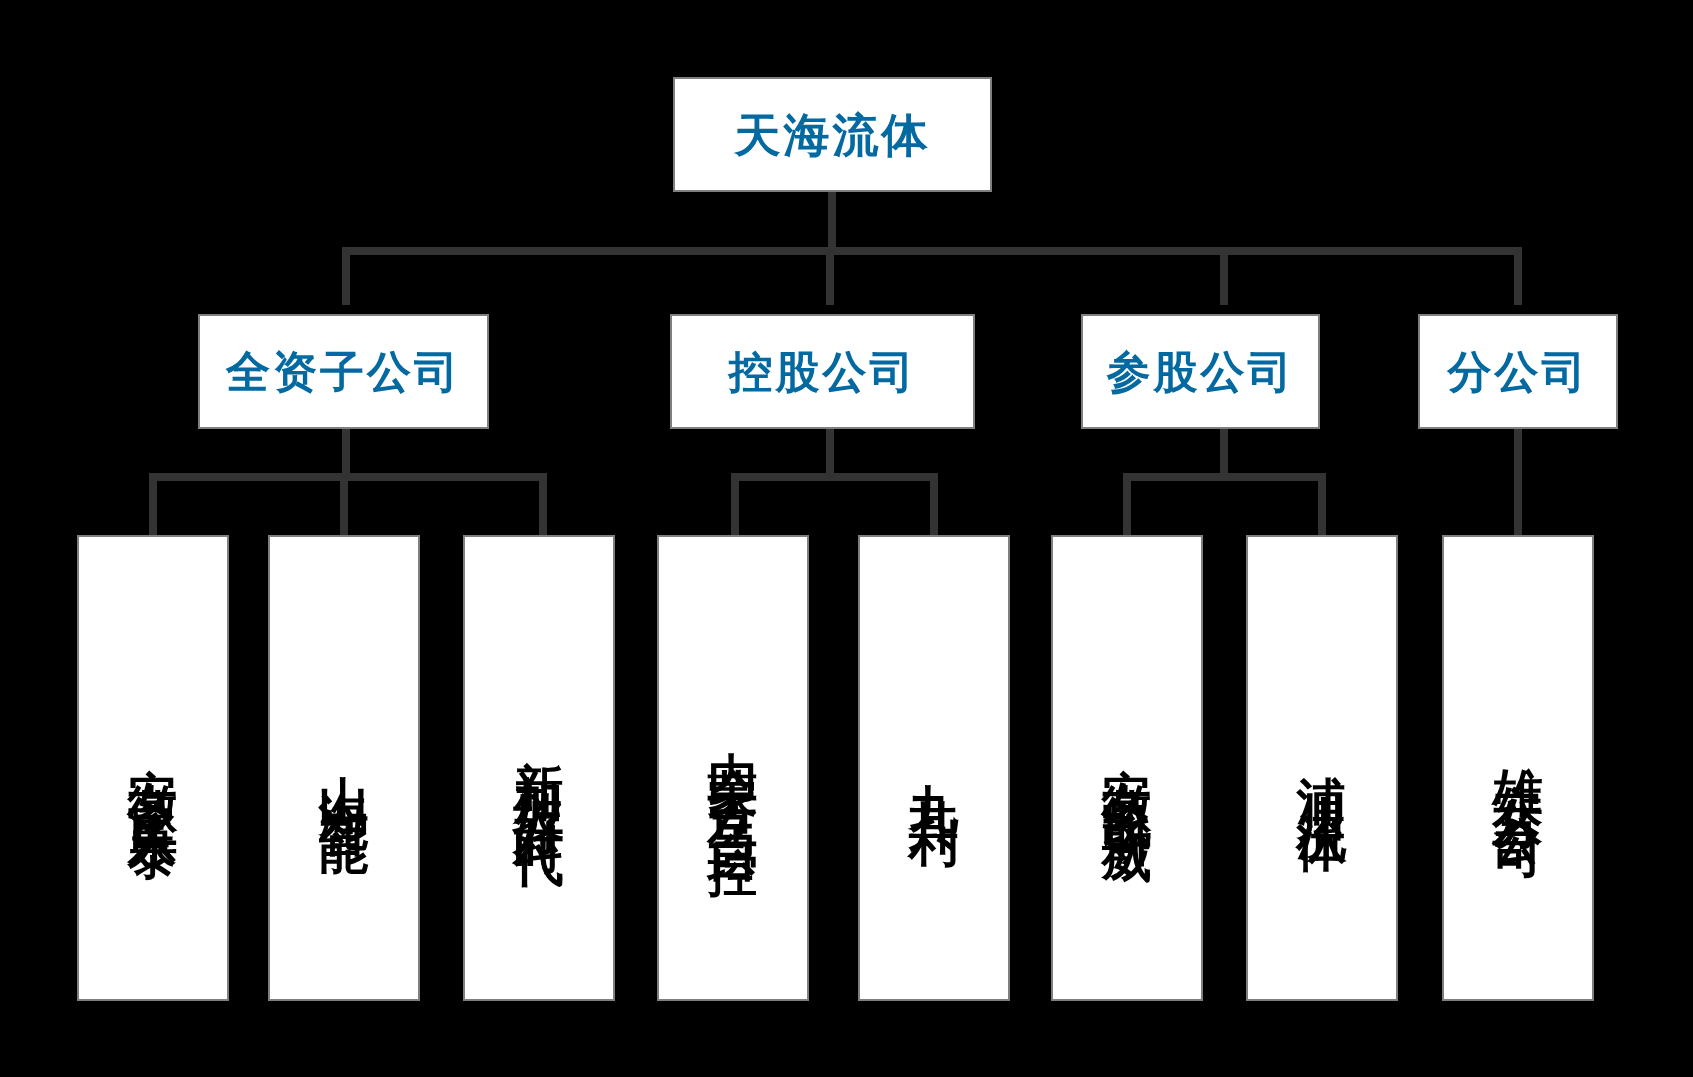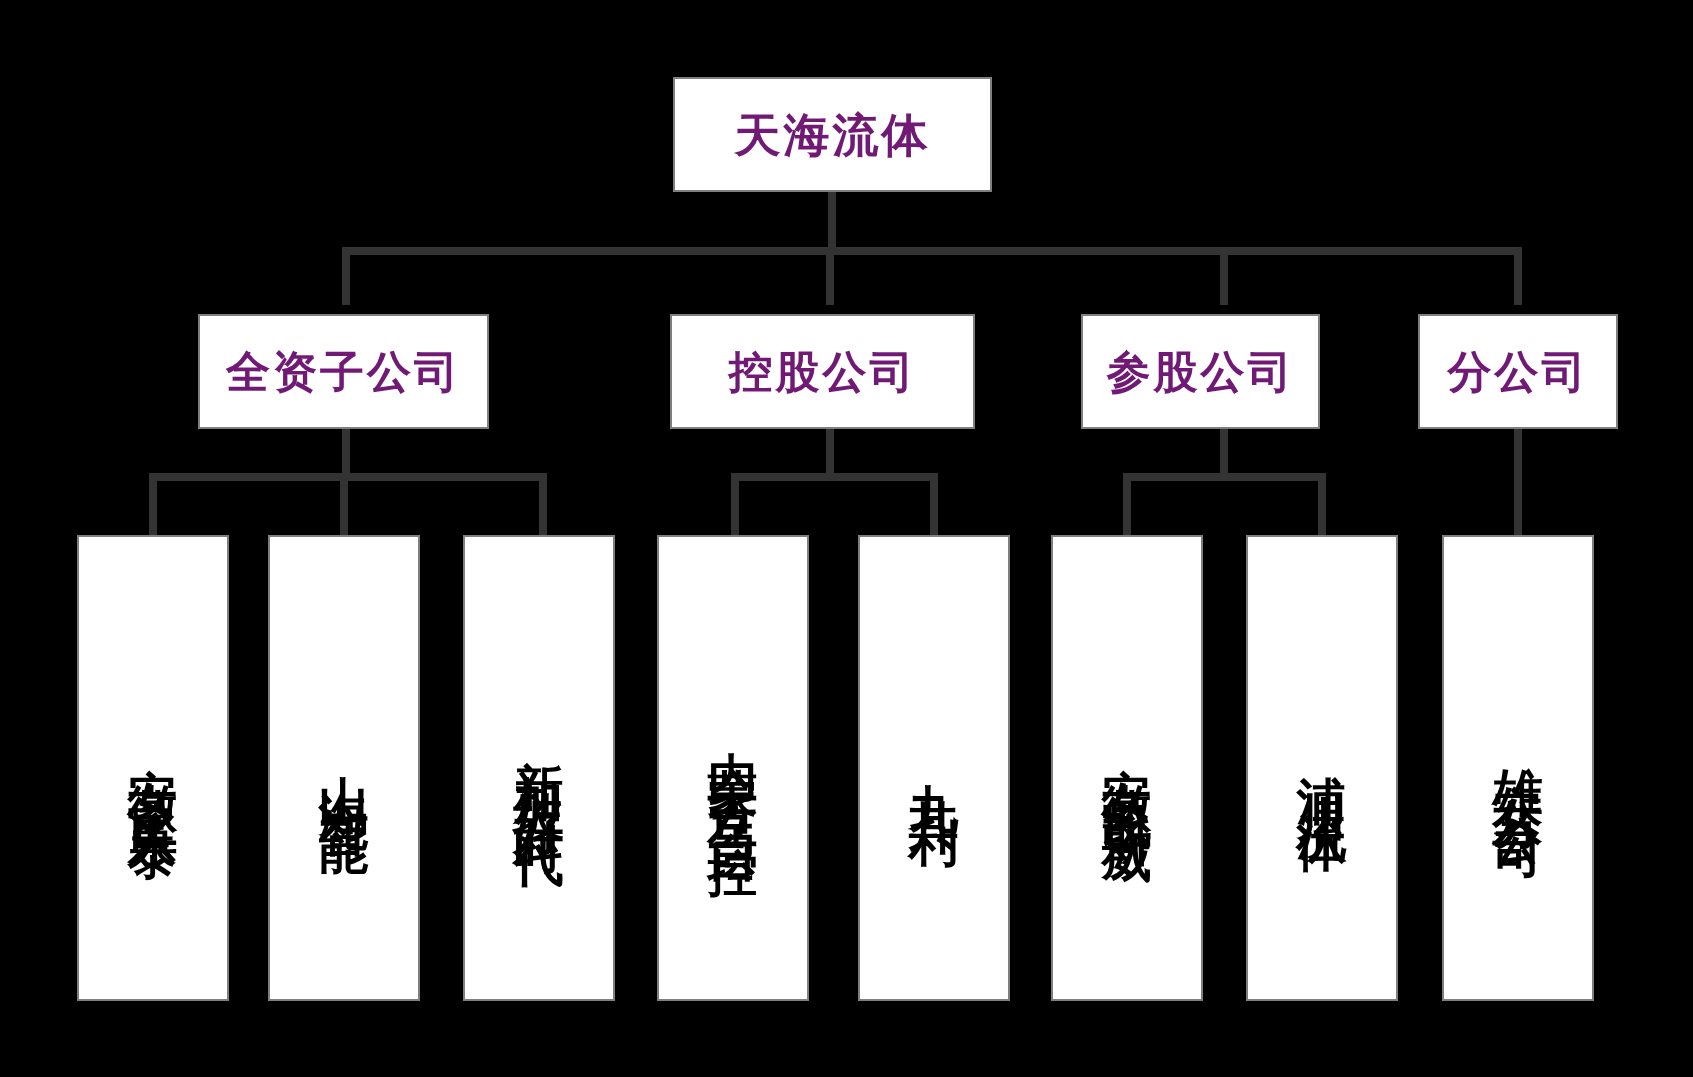--- a/index.html
+++ b/index.html
@@ -19,21 +19,21 @@
   .node {
     position: absolute;
     background: #ffffff;
     border: 2px solid #7f7f7f;
     box-sizing: border-box;
     display: flex;
     align-items: center;
     justify-content: center;
   }
   .label-h {
-    color: #701a75;
+    color: #0369a1;
     font-weight: bold;
     letter-spacing: 3px;
     white-space: nowrap;
     line-height: 1;
   }
   .label-v {
     color: #000000;
     font-weight: bold;
     writing-mode: vertical-rl;
     text-orientation: upright;

